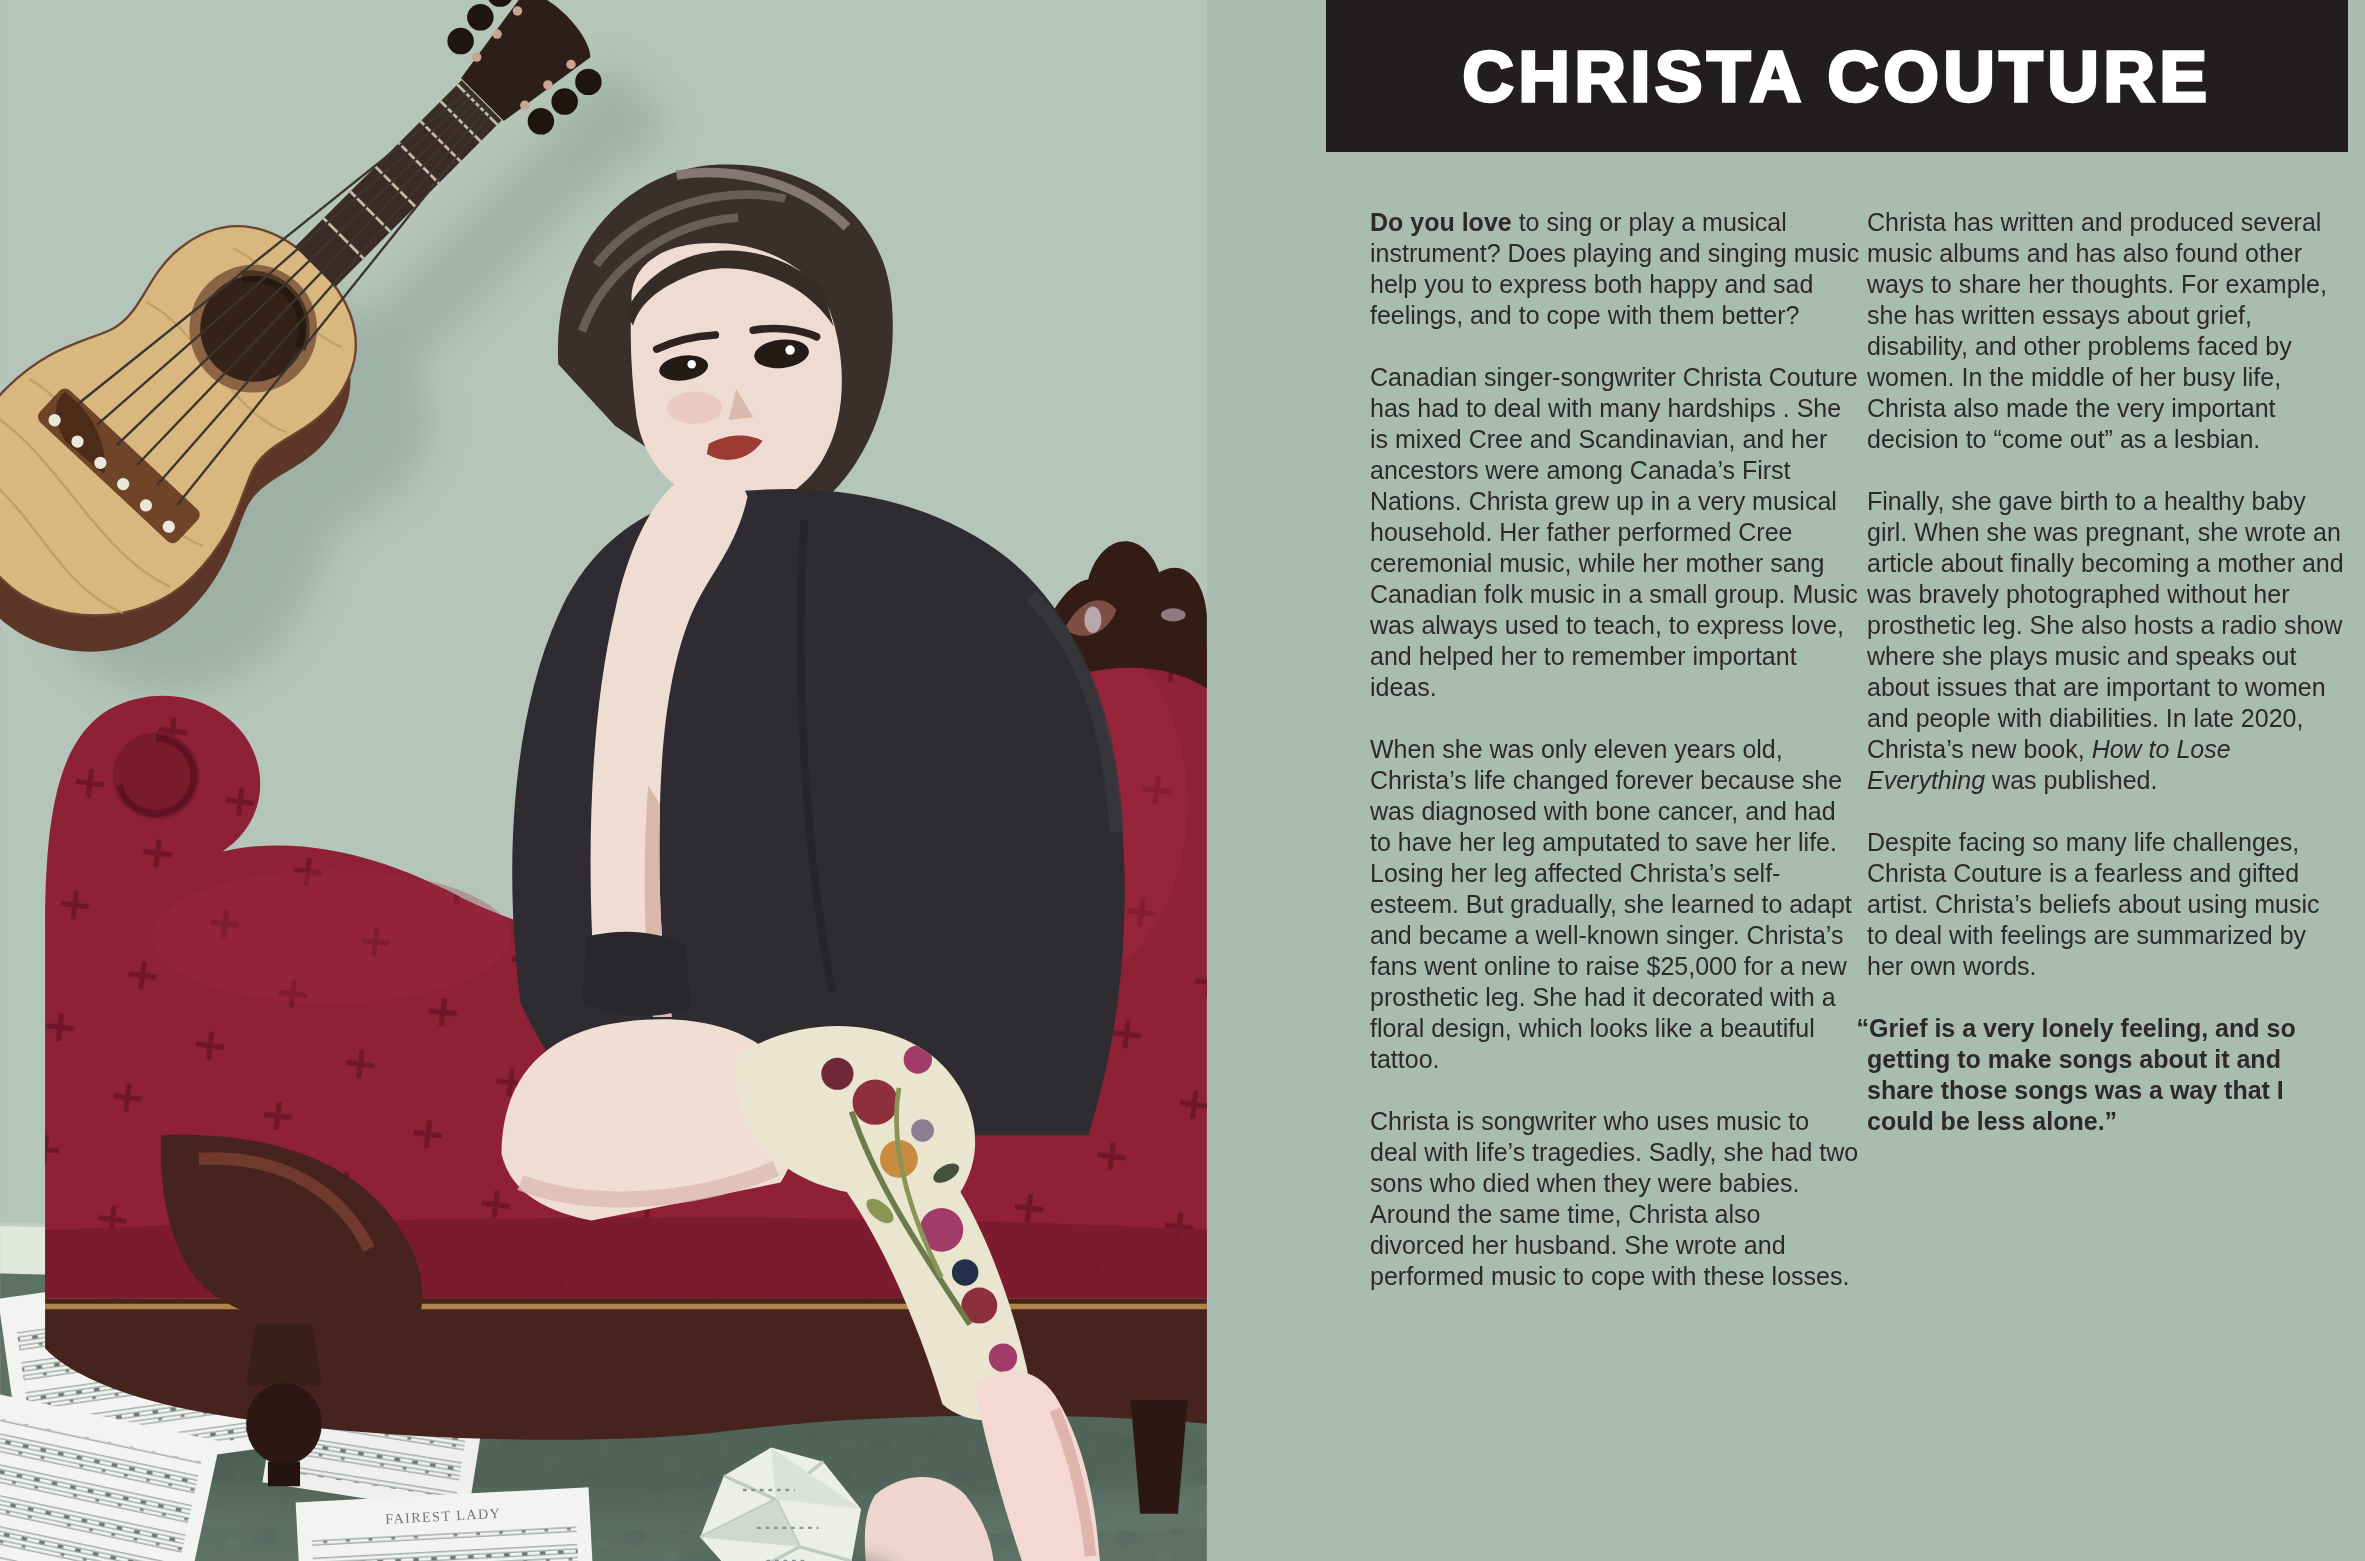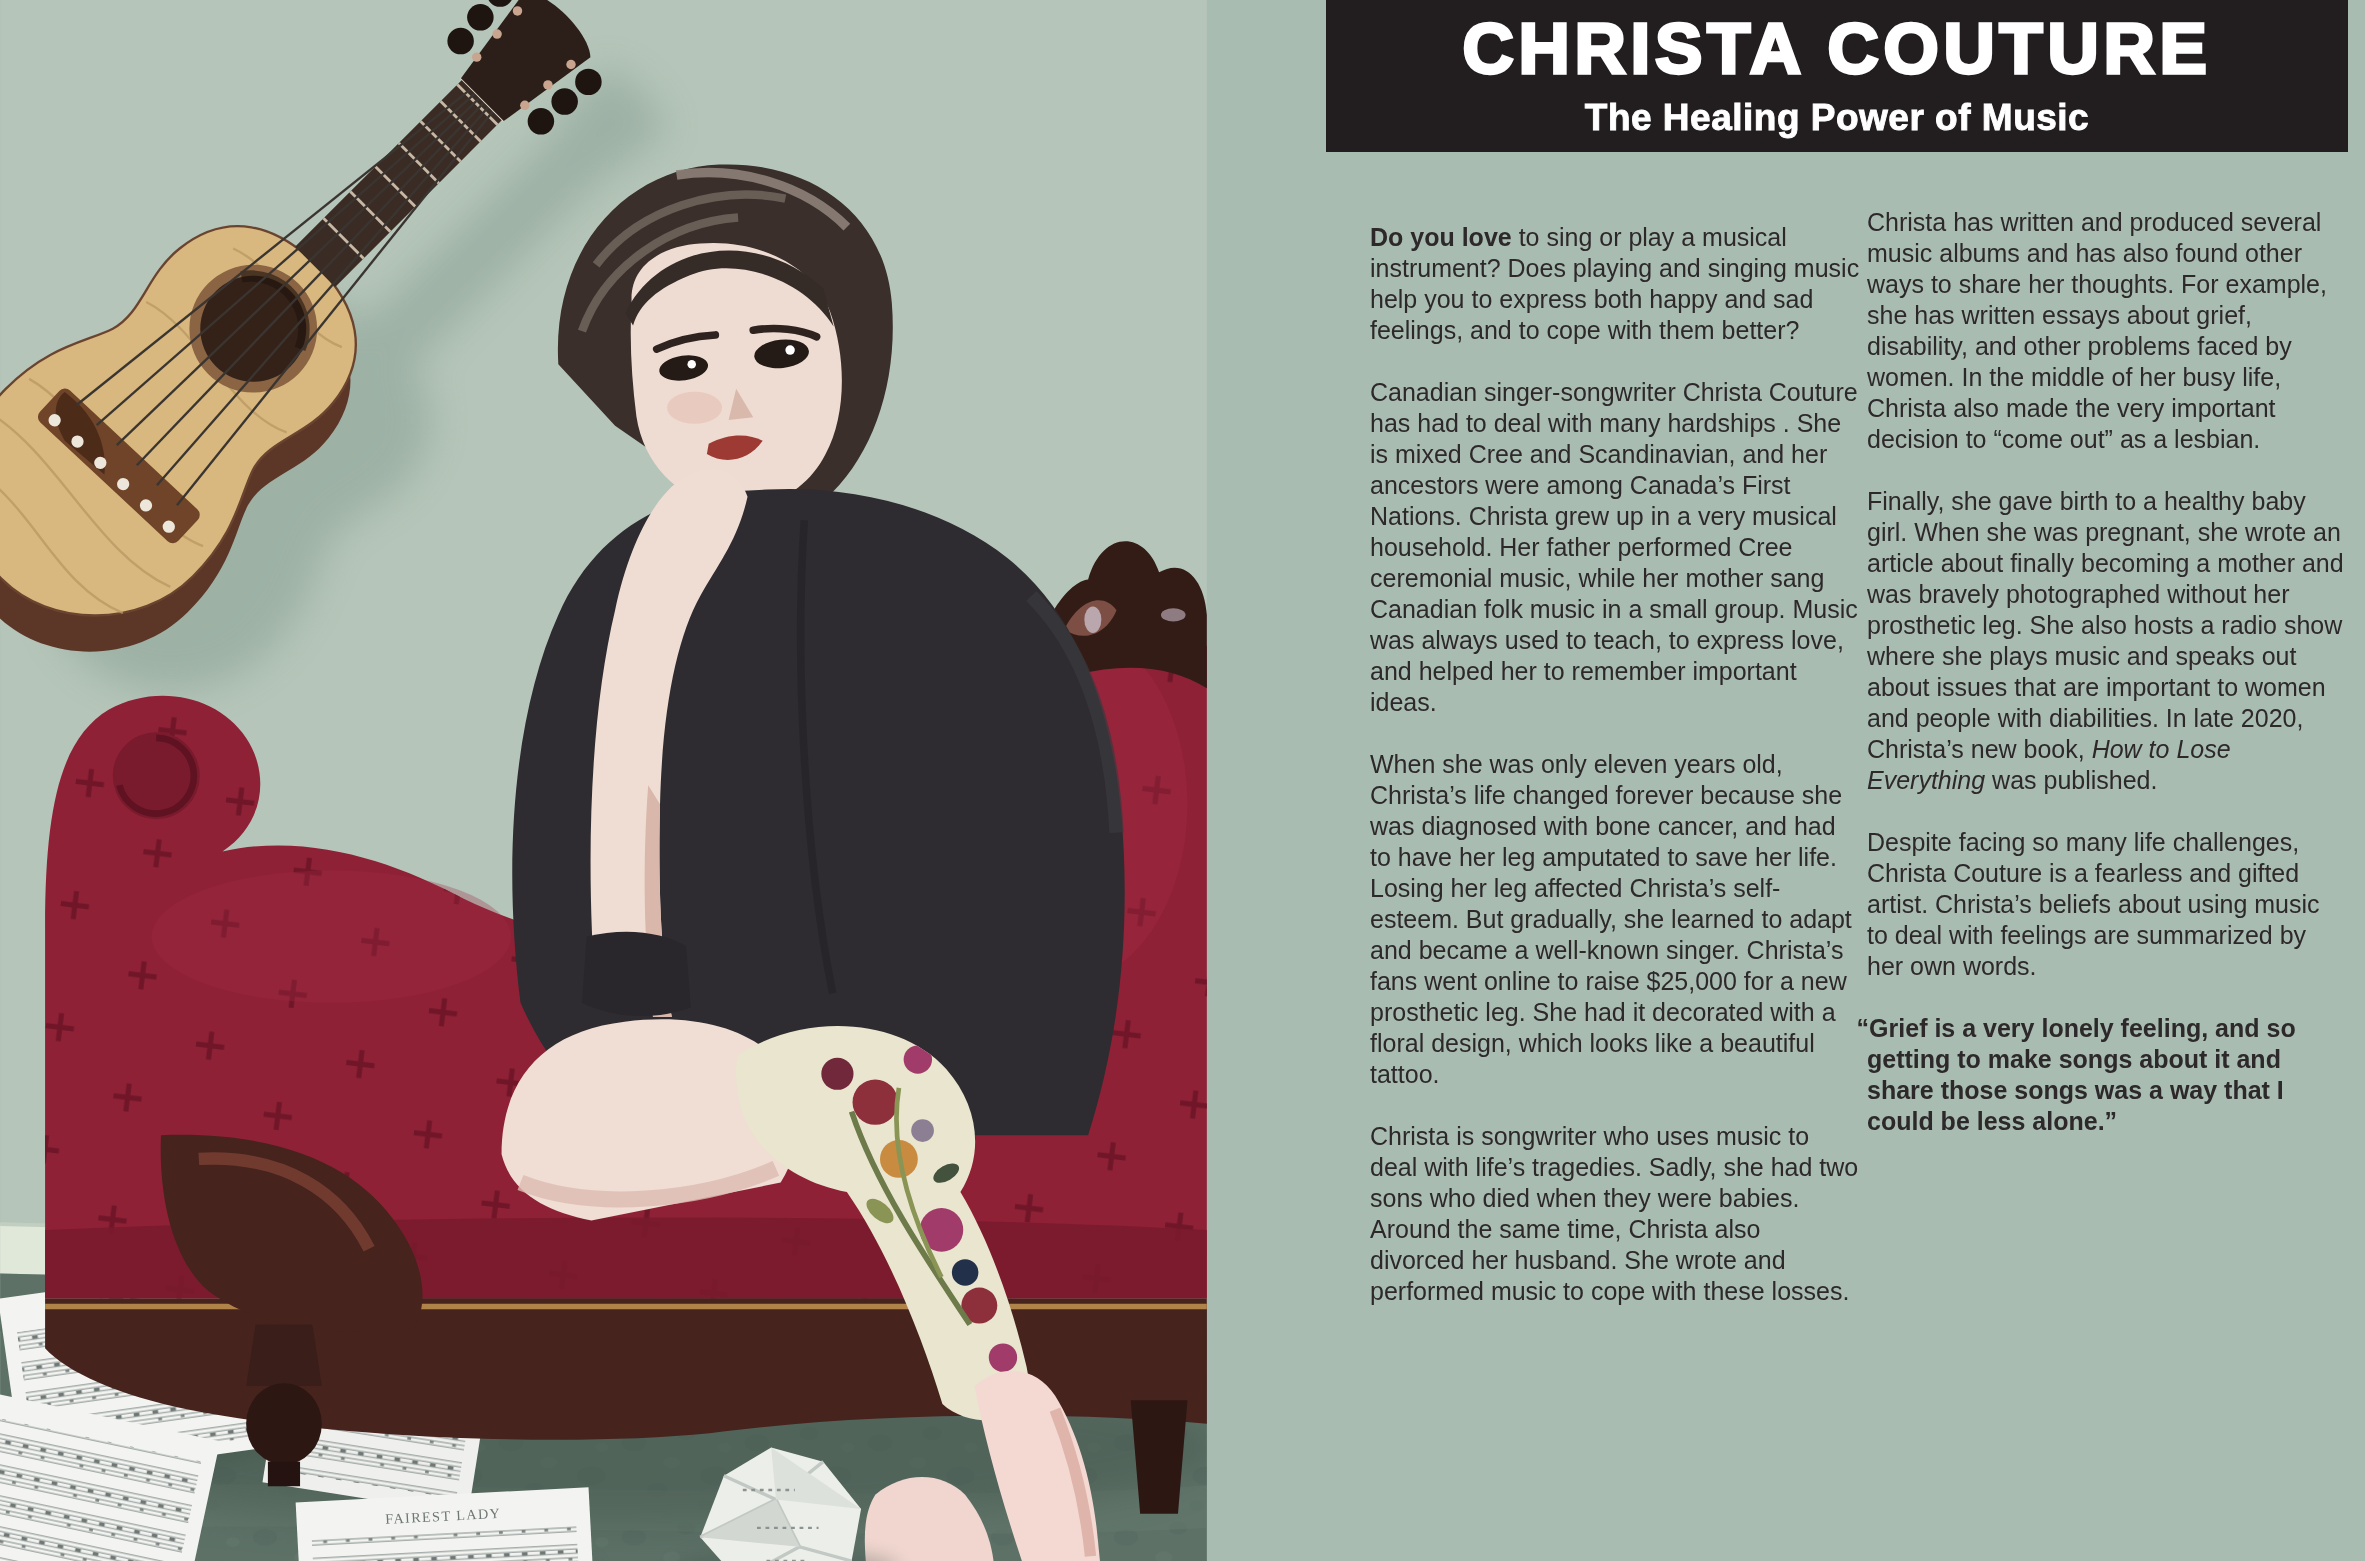--- a/index.html
+++ b/index.html
@@ -10,21 +10,21 @@
   .illo{position:absolute;left:0;top:0;width:1207px;height:1561px;}
   
   .panel{position:absolute;left:1207px;top:0;width:1206px;height:1561px;background:#a9bcb1;}
   .banner{position:absolute;left:119px;top:0;width:1022px;height:152px;background:#221e1f;
           display:flex;flex-direction:column;align-items:center;justify-content:center;}
   .banner .title{color:#ffffff;font-weight:bold;font-size:71px;letter-spacing:4.7px;
                  line-height:1;-webkit-text-stroke:3.3px #ffffff;white-space:nowrap;}
   .banner .subtitle{color:#ffffff;font-weight:bold;font-size:37px;letter-spacing:0.5px;
                     margin-top:12.3px;-webkit-text-stroke:0.9px #ffffff;white-space:nowrap;}
   .col{position:absolute;top:207px;font-size:25px;line-height:31px;color:#2d292b;}
-  .col-1{left:163px;width:490px;margin-top:15px;}
+  .col-1{left:163px;width:490px;}
   .col-2{left:660px;width:480px;}
   .col p{margin:0 0 31px 0;}
   .lead{font-weight:bold;}
   .book{font-style:italic;}
   .quote{text-indent:-10.4px;font-weight:bold;}
 </style>
 </head>
 <body>
 
 <div class="page">
@@ -296,21 +296,20 @@
         <path d="M -20,-150 L -10,-40 L 170,-20 Z" fill="#dde1dc"></path>
         <path d="M -170,40 L -10,-40 L 40,60 Z" fill="#d2d7d2"></path>
         <path d="M -80,-60 H 30 M -50,20 H 80 M -30,90 H 60" stroke="#8b9290" stroke-width="5" stroke-dasharray="8 10"></path>
       </g>
     </g>
   </svg>
 
   <div class="panel">
     <div class="banner">
       <div class="title">CHRISTA COUTURE</div>
-      <div class="subtitle">The Healing Power of Music</div>
     </div>
 
     <div class="col col-1">
       <p><span class="lead">Do you love</span><span> to sing or play a musical instrument? Does playing and singing music help you to express both happy and sad feelings, and to cope with them better?</span></p>
       <p>Canadian singer-songwriter Christa Couture has had to deal with many hardships . She is mixed Cree and Scandinavian, and her ancestors were among Canada’s First Nations. Christa grew up in a very musical household. Her father performed Cree ceremonial music, while her mother sang Canadian folk music in a small group. Music was always used to teach, to express love, and helped her to remember important ideas.</p>
       <p>When she was only eleven years old, Christa’s life changed forever because she was diagnosed with bone cancer, and had to have her leg amputated to save her life. Losing her leg affected Christa’s self-esteem. But gradually, she learned to adapt and became a well-known singer. Christa’s fans went online to raise $25,000 for a new prosthetic leg. She had it decorated with a floral design, which looks like a beautiful tattoo.</p>
       <p>Christa is songwriter who uses music to deal with life’s tragedies. Sadly, she had two sons who died when they were babies. Around the same time, Christa also divorced her husband. She wrote and performed music to cope with these losses.</p>
     </div>
 
     <div class="col col-2">

